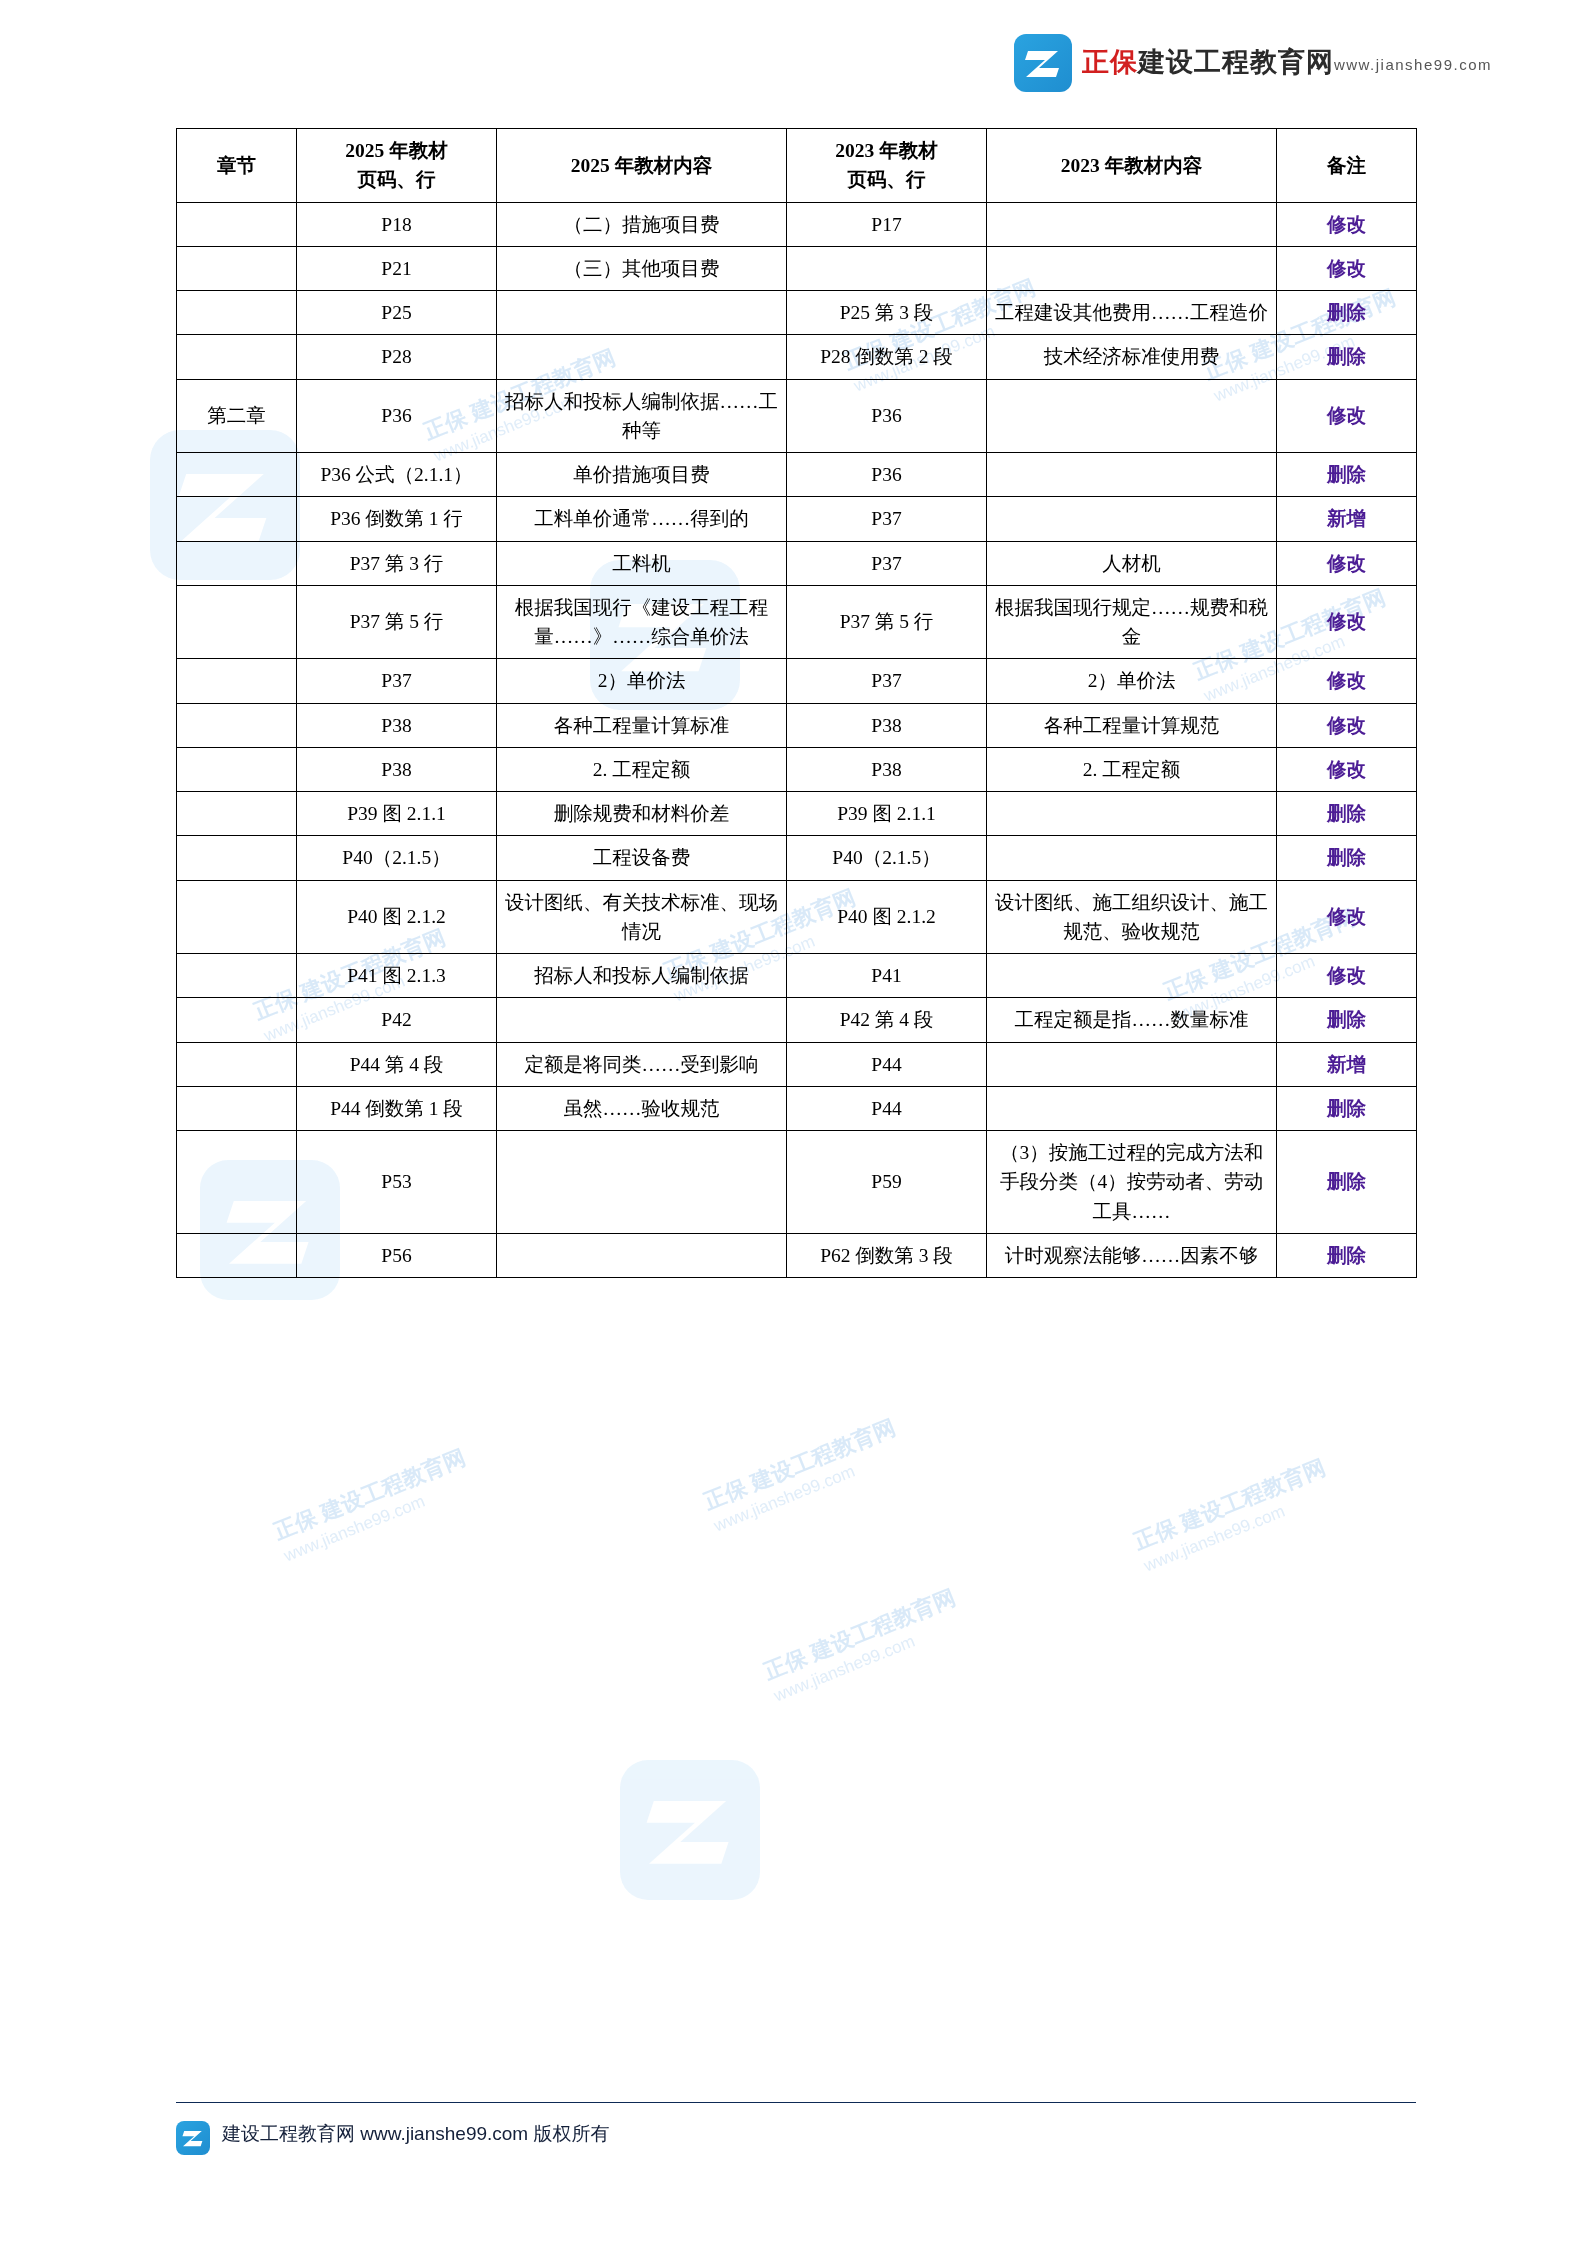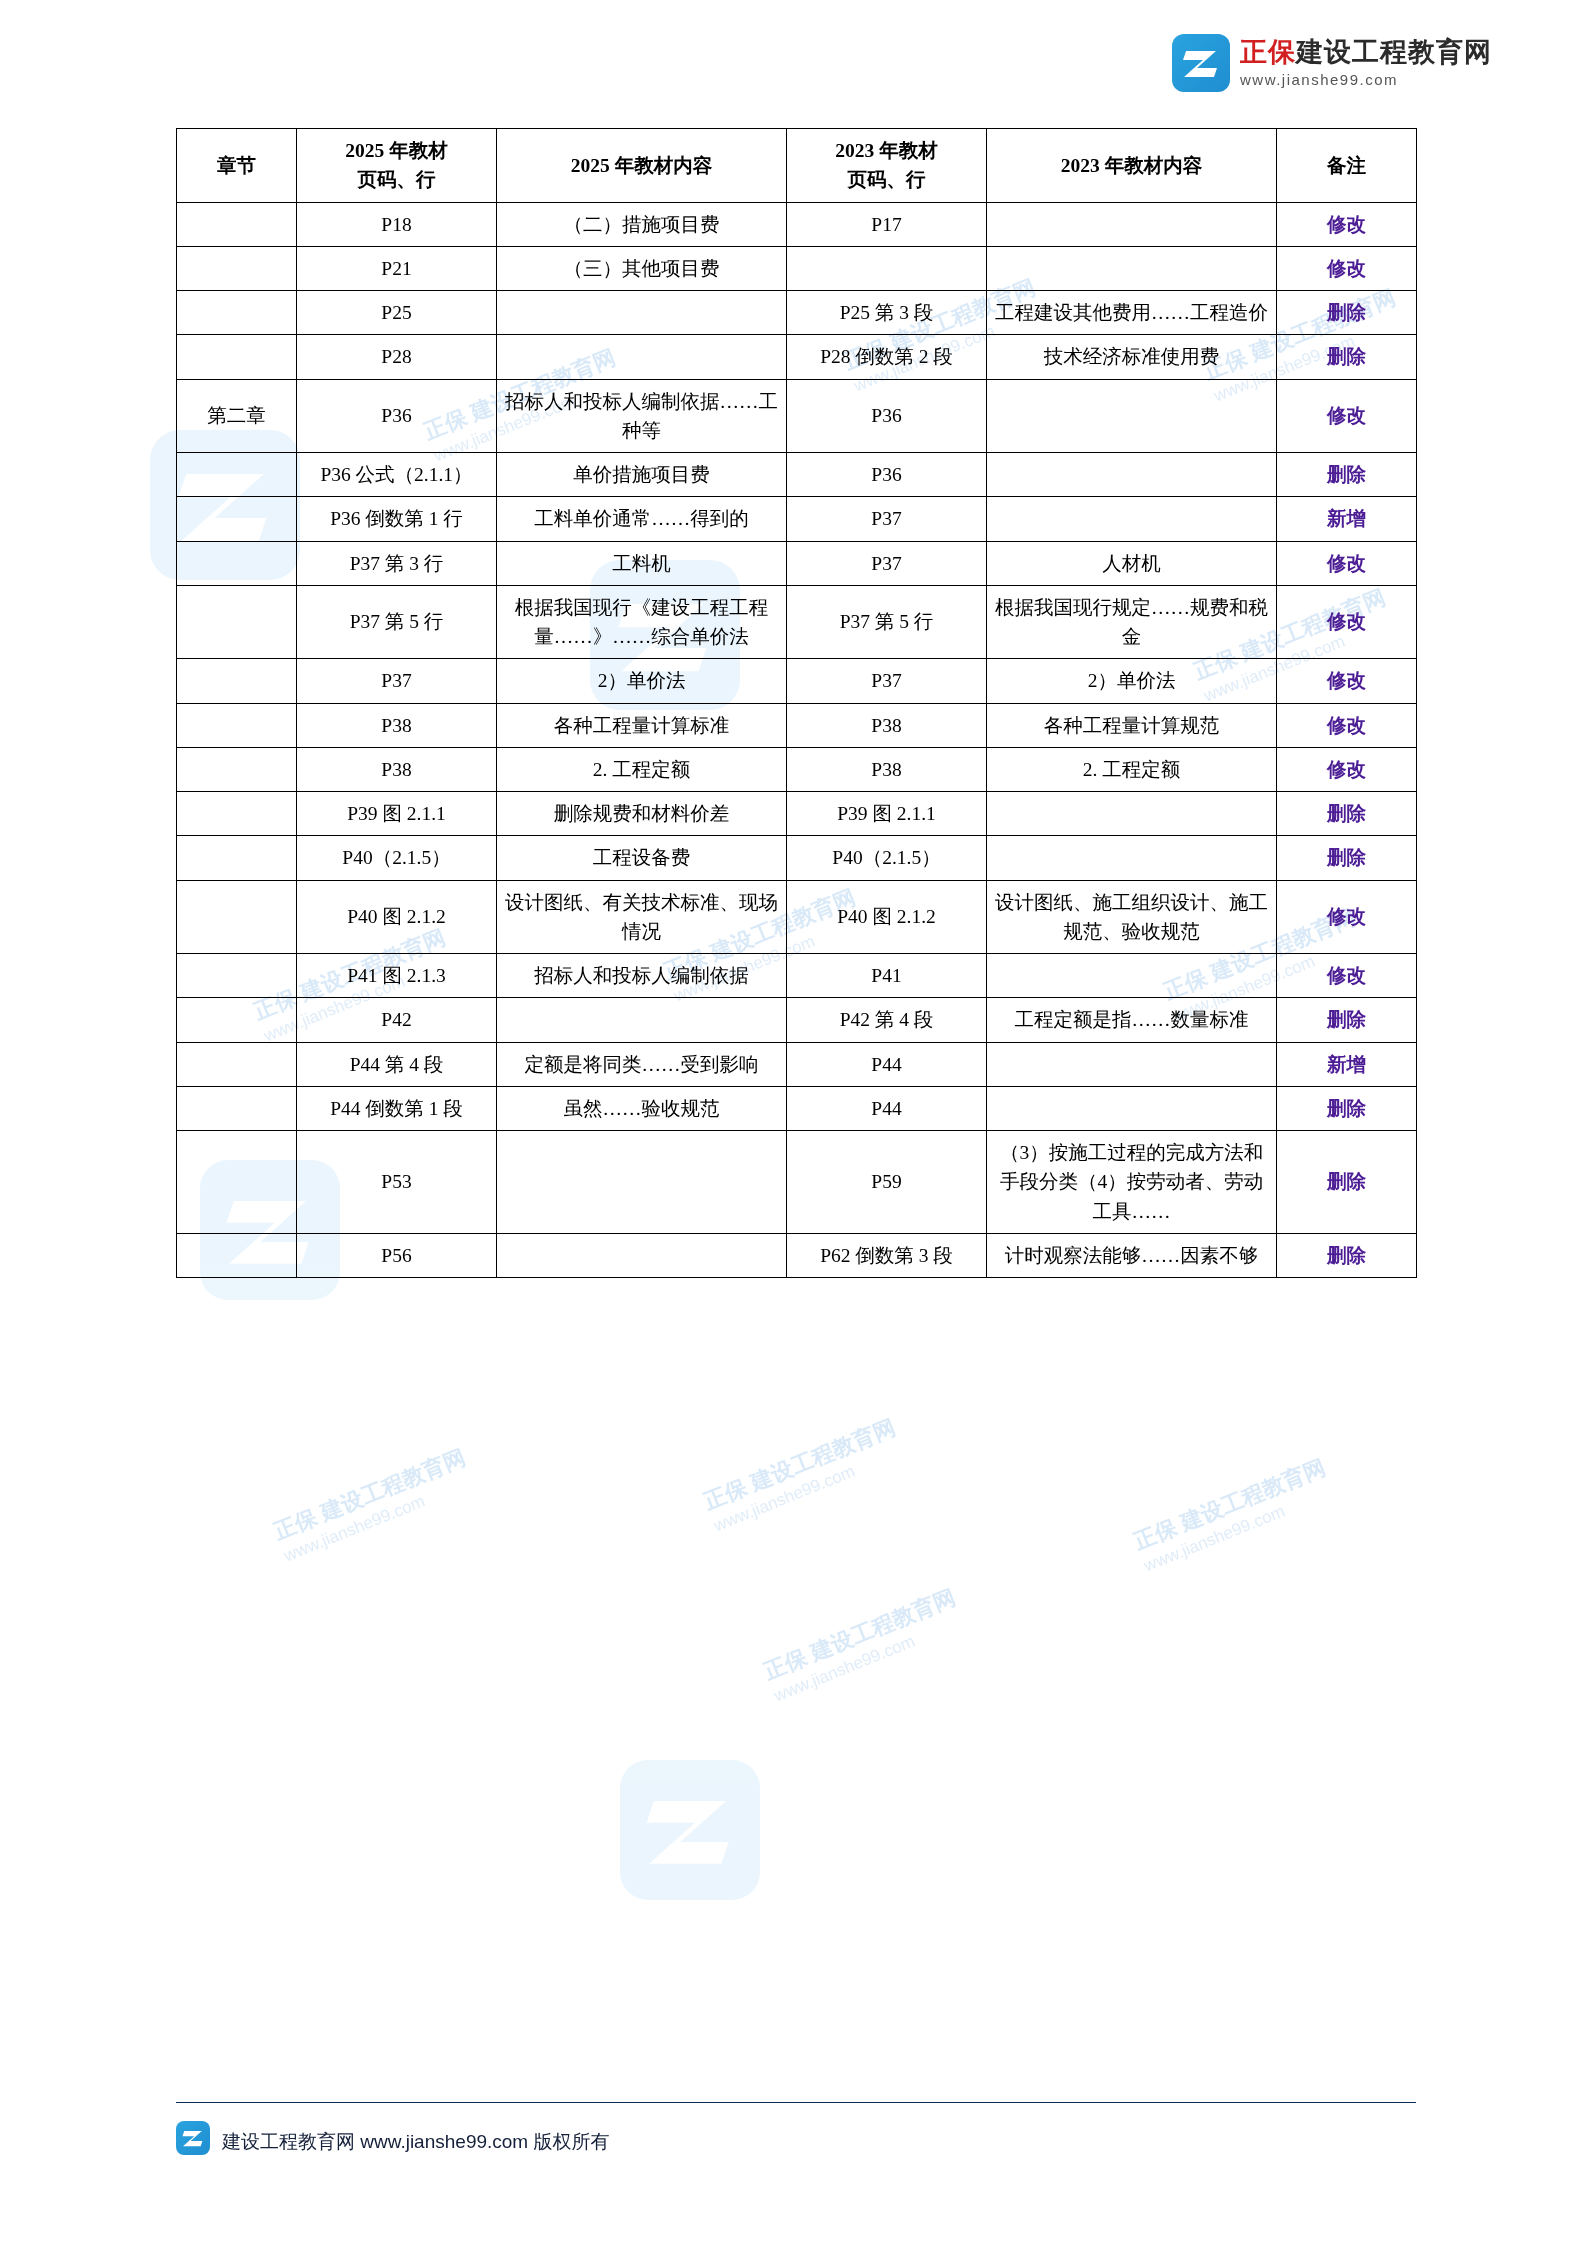--- a/index.html
+++ b/index.html
@@ -29,21 +29,21 @@
     gap: 10px;
   }
   .logo-mark {
     width: 58px; height: 58px;
     border-radius: 12px;
     background: linear-gradient(135deg,#2aa3e0,#1f8ed0);
     position: relative;
     flex: none;
   }
   .logo-mark svg { position: absolute; left: 0; top: 0; }
-  .logo-text { display: flex; flex-direction: column; line-height: 1.15; }
+  .logo-text { display: flex; flex-direction: row; line-height: 1.15; align-items: center; }
   .logo-text .l1 {
     font-family: "Liberation Sans", sans-serif;
     font-size: 27px;
     font-weight: bold;
     color: #2b2b2b;
     letter-spacing: 1px;
   }
   .logo-text .l1 .red { color: #d21f1f; }
   .logo-text .l2 {
     font-family: "Liberation Sans", sans-serif;
@@ -135,21 +135,21 @@
     left: 176px;
     bottom: 90px;
     width: 1240px;
   }
   .footer .rule {
     border-top: 1.5px solid #0d2a55;
     margin-bottom: 18px;
   }
   .footer .frow {
     display: flex;
-    align-items: flex-end;
+    align-items: flex-start;
     gap: 12px;
   }
   .footer .fmark {
     width: 34px; height: 34px;
     border-radius: 8px;
     background: linear-gradient(135deg,#2aa3e0,#1f8ed0);
     position: relative;
     flex: none;
   }
   .footer .fmark svg { position: absolute; left: 0; top: 0; }

